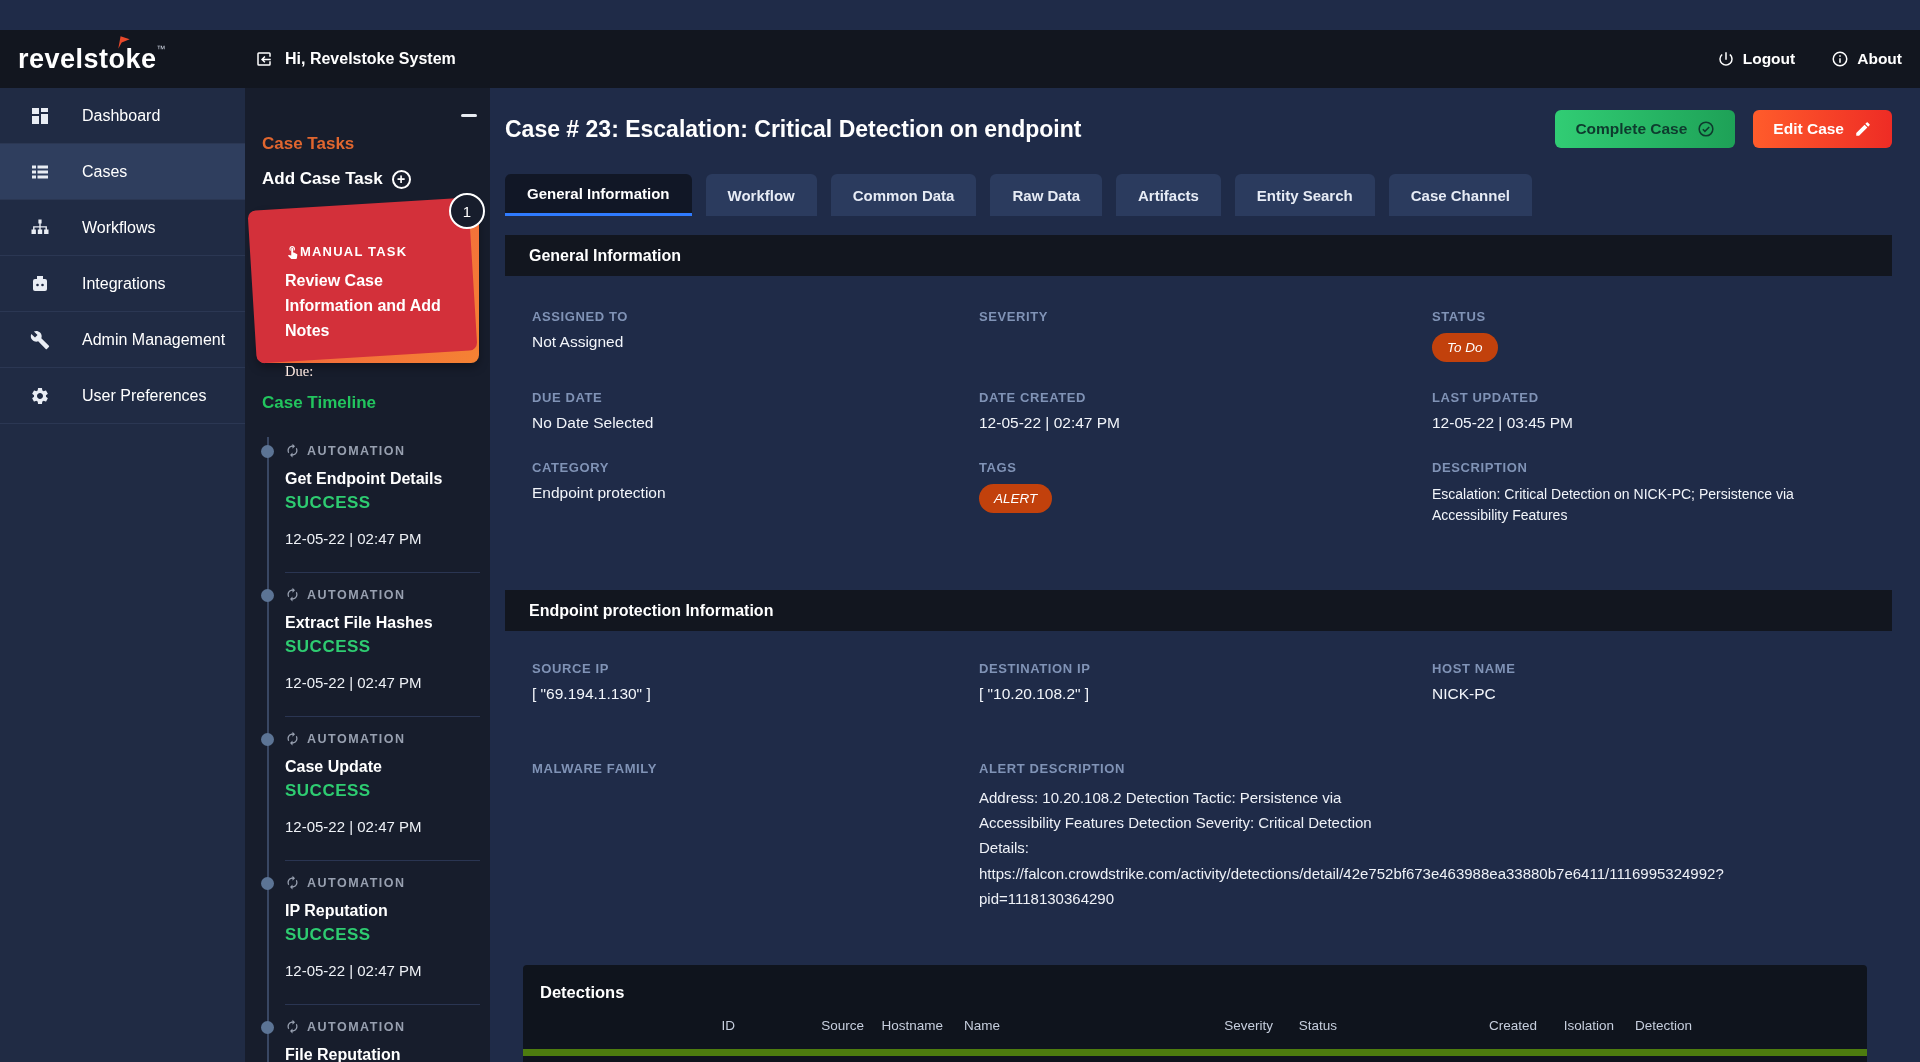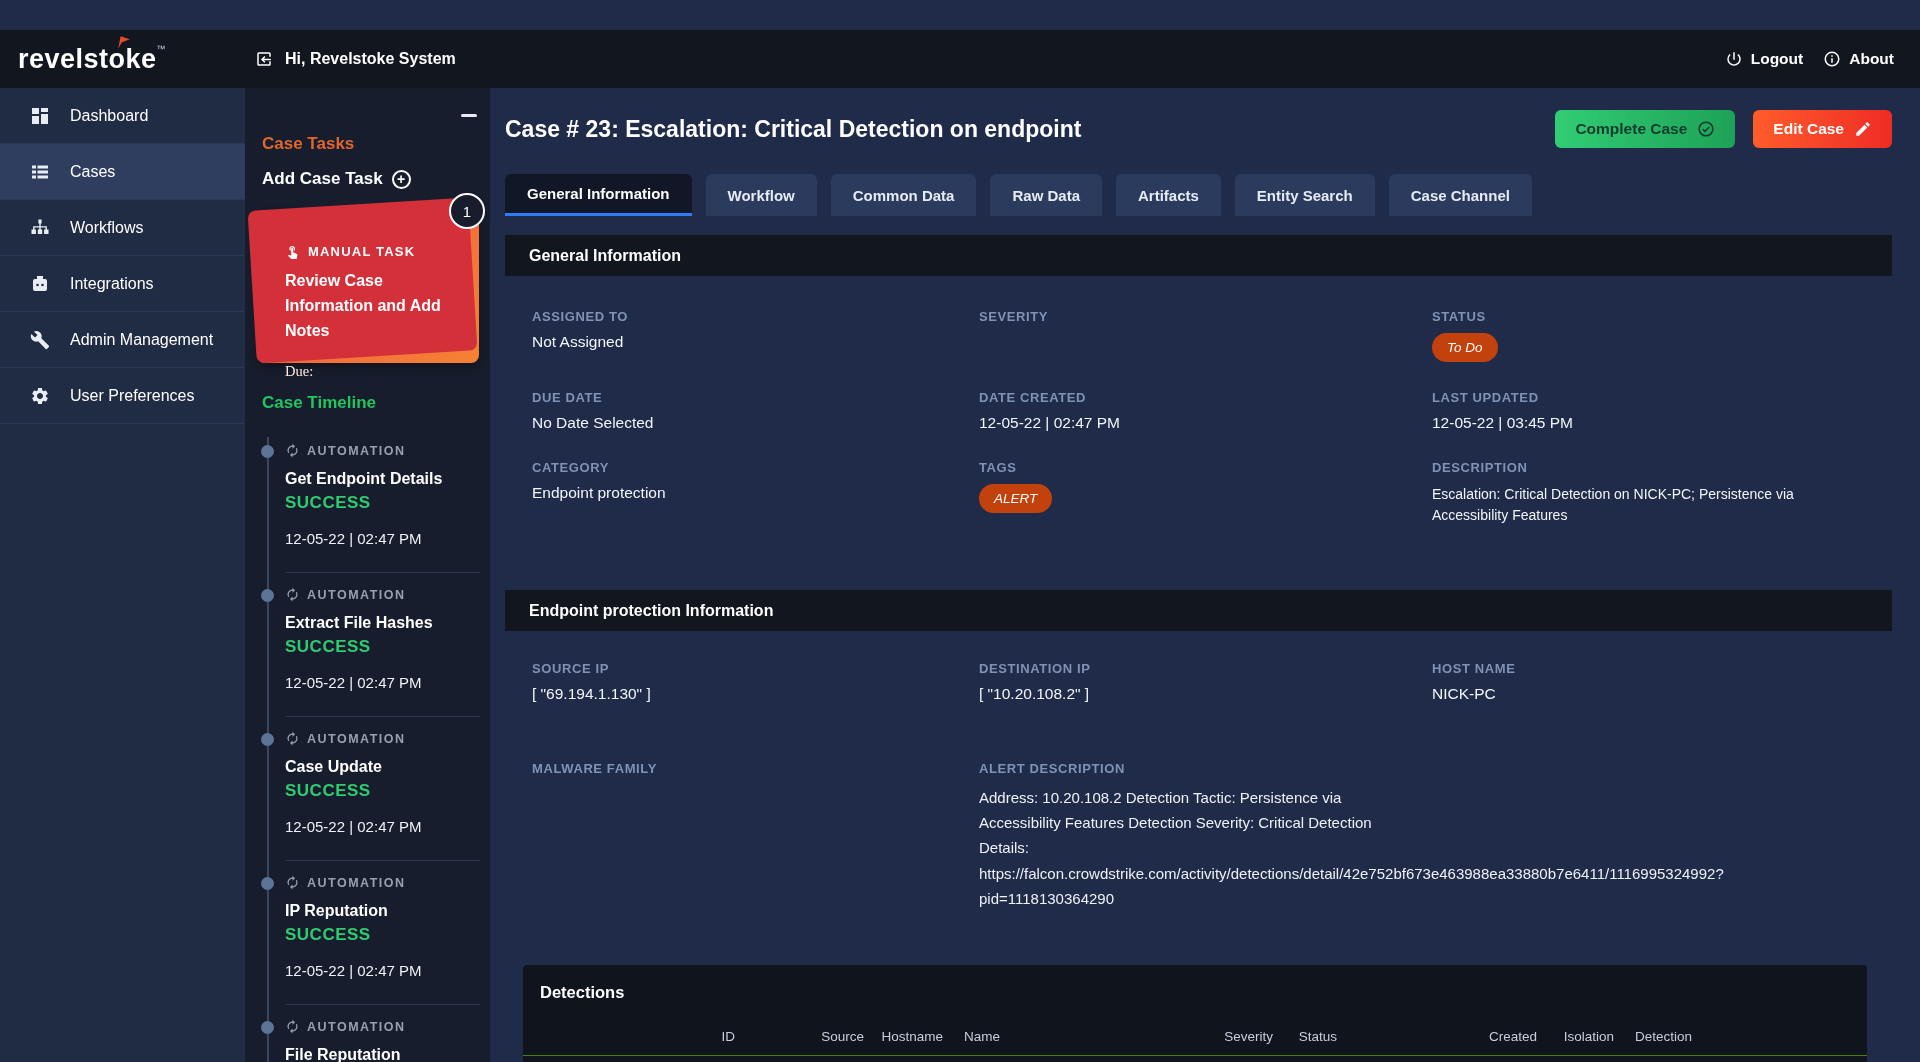--- a/index.html
+++ b/index.html
@@ -6,31 +6,31 @@
   html,body { width:1920px; height:1062px; overflow:hidden;
     background:#1f2b48; font-family:"Liberation Sans","DejaVu Sans",sans-serif; color:#fff; }
 
   
   .topbar { height:58px; background:#12161f; display:flex; align-items:center;margin-top:30px; }
   .logo-wrap { width:245px; padding-left:18px; position:relative; }
   .logo-txt { font-size:27px; font-weight:bold; letter-spacing:.5px; }
   .logo-flag { position:absolute; left:116px; top:-9px; width:16px; height:14px; }
   .logo-tm { font-size:9px; vertical-align:top; color:#cfd5e2; }
   .greeting { display:flex; align-items:center; gap:12px; padding-left:10px; font-size:16px; font-weight:bold; }
-  .topbar-right { margin-left:auto; display:flex; gap:20px; padding-right:26px; }
+  .topbar-right { margin-left:auto; display:flex; gap:36px; padding-right:18px; }
   .top-link { display:flex; align-items:center; gap:8px; font-size:15.5px; font-weight:bold; cursor:pointer; }
   .icon-sm { width:18px; height:18px; fill:#fff; }
   .icon-xs { width:15px; height:15px; fill:#fff; }
 
   
   .app { display:flex; height:1004px; }
 
   
   .sidebar { width:245px; background:#202b44; flex-shrink:0; }
-  .nav-item { height:56px; display:flex; align-items:center; gap:20px; padding-left:30px;
+  .nav-item { height:56px; display:flex; align-items:center; gap:32px; padding-left:30px;
     border-bottom:1px solid #2b3753; font-size:16px; cursor:pointer; }
   .nav-item.active { background:#2f3e5e; }
   .nav-icon { width:20px; height:20px; fill:#e9edf4; flex-shrink:0; }
 
   
   .tasks { width:245px; background:#171d2c; flex-shrink:0; position:relative; }
   .collapse-btn { position:absolute; top:26px; right:13px; width:16px; height:3px;
     background:#e8ecf2; border-radius:2px; cursor:pointer; }
   .tasks-heading { margin:46px 0 0 17px; color:#e0662f; font-size:17px; font-weight:bold; }
   .add-task { margin:15px 0 0 17px; display:flex; align-items:center; gap:9px;
@@ -38,21 +38,21 @@
   .plus-circle { width:19px; height:19px; border:2px solid #fff; border-radius:50%;
     display:flex; align-items:center; justify-content:center; font-size:14px; font-weight:bold; padding-bottom:1px; }
   .task-card { position:relative; z-index:0; margin:22px 0 0 12px; width:222px; height:152px;
     border-radius:8px; background:linear-gradient(135deg,#e94a2c 0%,#f3713a 60%,#f58233 100%);
     padding:33px 16px 0 28px; cursor:pointer; box-shadow:0 4px 10px rgba(0,0,0,.35); }
   .task-card::before { content:''; position:absolute; z-index:-1; left:-5px; top:-7px; right:6px; bottom:6px;
     background:#d3303a; border-radius:8px; transform:rotate(-3.5deg); }
   .task-badge { position:absolute; top:-18px; right:-6px; width:36px; height:36px; border-radius:50%;
     background:#171d2c; border:2px solid #fff; display:flex; align-items:center; justify-content:center;
     font-size:15px; }
-  .task-type { display:flex; align-items:center; gap:8px; font-size:13px; font-weight:bold;
+  .task-type { display:flex; align-items:center; font-size:13px; font-weight:bold;
     letter-spacing:1.2px; color:#fff; }
   .task-title { margin-top:10px; font-size:16px; font-weight:bold; line-height:1.55; width:182px; }
   .task-due { margin-top:20px; font-size:14.5px; color:#ffeae2;font-family:Liberation Serif, serif; }
   .timeline-heading { margin:30px 0 0 17px; color:#22c55e; font-size:17px; font-weight:bold; }
   .timeline { position:relative; margin-top:16px; }
   .timeline::before { content:''; position:absolute; left:22px; top:8px; bottom:-60px; width:2px; background:#394763; }
   .tl-item { position:relative; padding:14px 14px 26px 40px; cursor:pointer; }
   .tl-item::before { content:''; position:absolute; left:16px; top:16px; width:13px; height:13px;
     border-radius:50%; background:#5c7495; }
   .tl-item::after { content:''; position:absolute; left:40px; right:10px; bottom:0; height:1px; background:#2a3552; }
@@ -90,22 +90,22 @@
   .pill { display:inline-block; padding:7px 15px; border-radius:16px; font-size:13.5px; color:#fff; }
   .pill-blue { background:#2877f7; }
   .pill-slate { background:#c2410c;font-style:italic; }
 
   .ep-grid { display:grid; grid-template-columns:447px 1fr; padding:30px 0 0 27px; }
   .ep-row1 { display:grid; grid-template-columns:447px 453px 1fr; padding:30px 0 0 27px; }
   .alert-lines { font-size:15px; line-height:1.68; color:#eef1f7; }
 
   .det-panel { margin:26px 25px 0 18px; background:#0f141d; border-radius:4px; }
   .det-title { padding:18px 0 16px 17px; font-size:16.5px; font-weight:600; }
-  .det-head { display:flex; align-items:center; height:38px; color:#c6cedd; font-size:13.5px;
-    border-bottom:1px solid #4d7c0f; }
+  .det-head { display:flex; align-items:flex-start; height:38px; color:#c6cedd; font-size:13.5px;
+    border-bottom:7px solid #4d7c0f; }
   .det-row { display:flex; align-items:center; height:50px; color:#f2f5fa; font-size:13.5px;
     border-bottom:1px solid #3b465e; cursor:pointer; }
   .dc { text-align:right; flex-shrink:0; white-space:nowrap; overflow:hidden; }
   .cw0{width:212px}.cw1{width:129px}.cw2{width:79px}.cw3{width:57px}.cw4{width:273px}
   .cw5{width:64px}.cw6{width:200px}.cw7{width:77px}.cw8{width:78px}.cwsp{flex:1}
 </style>
 </head>
 <body>
 
 <div class="topbar">

